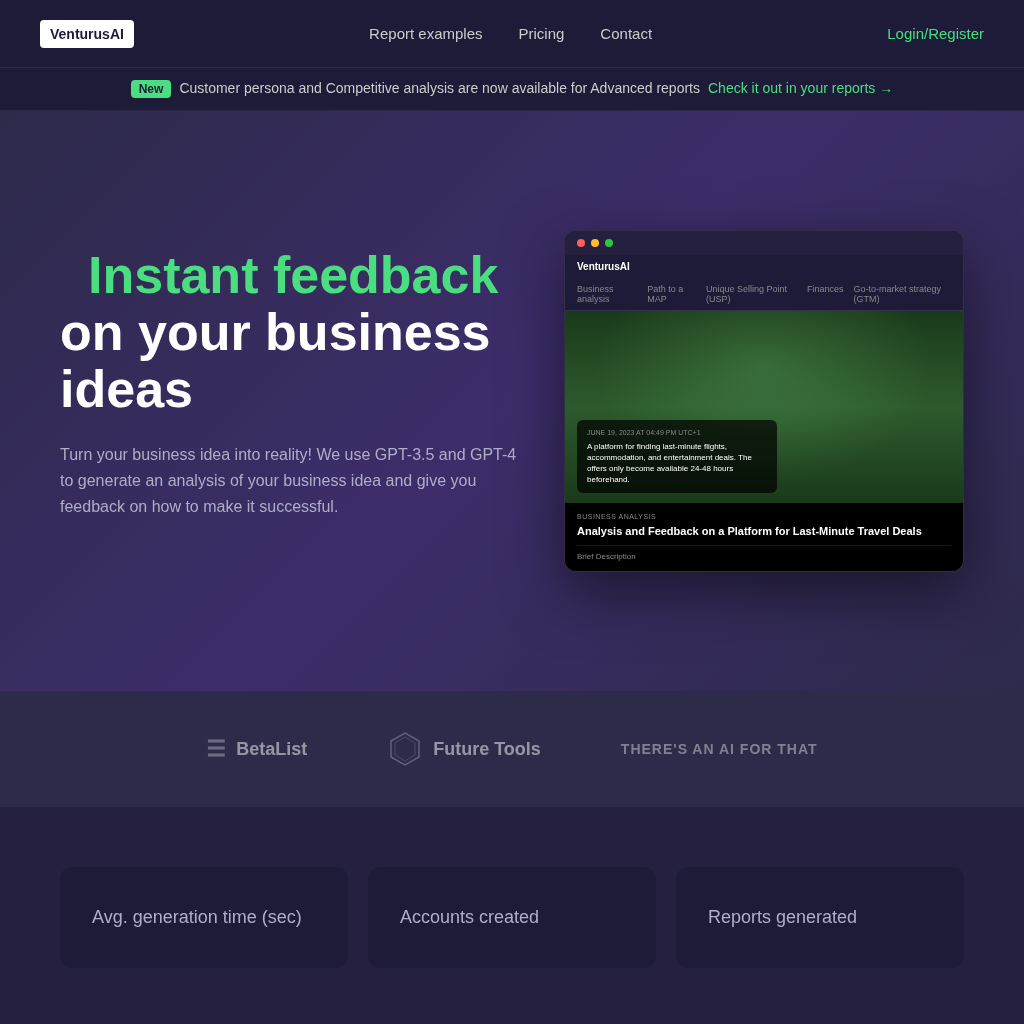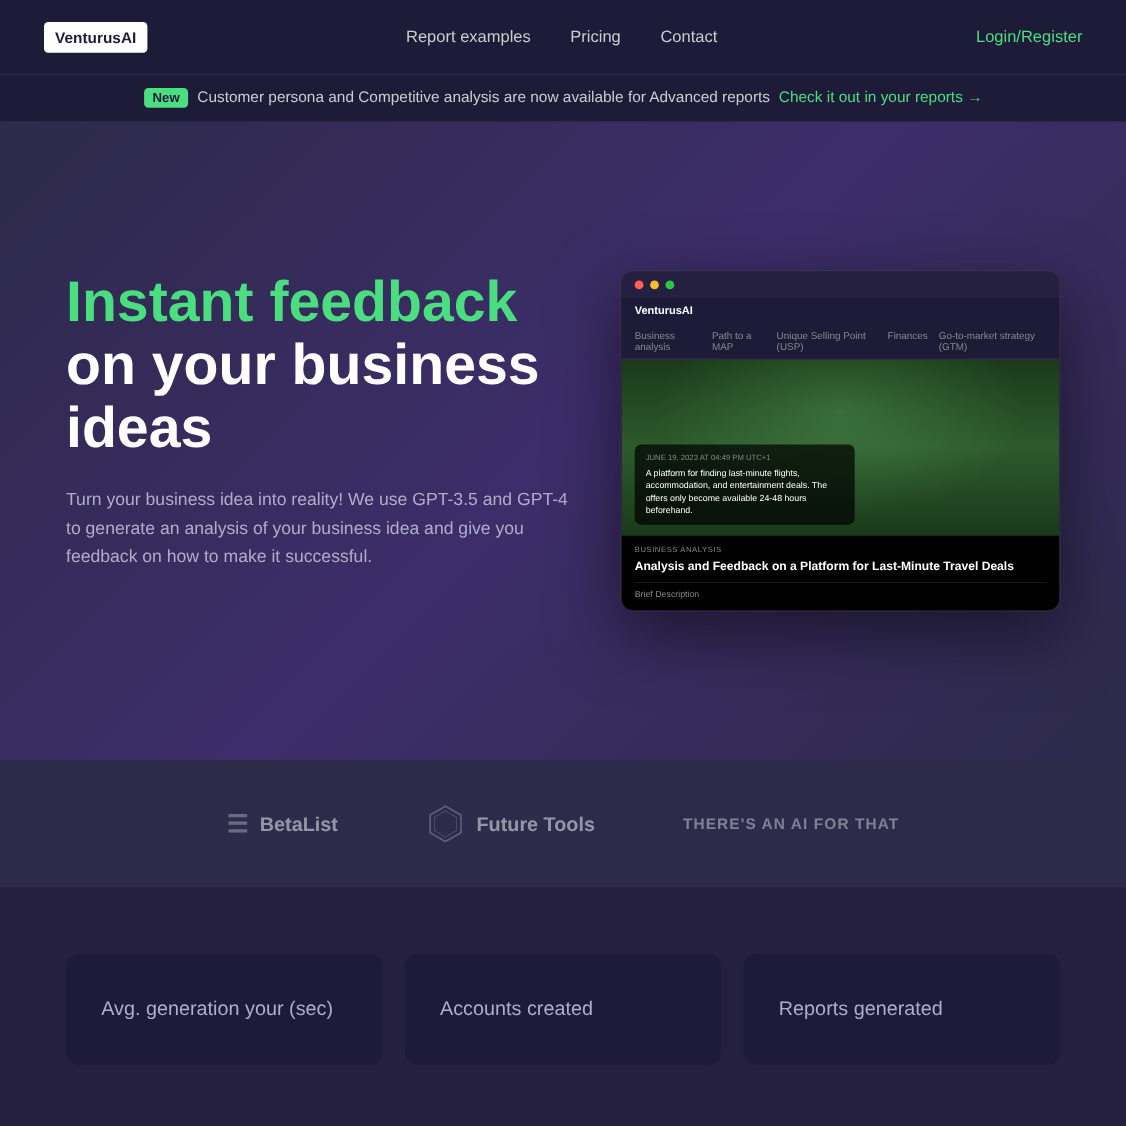--- a/index.html
+++ b/index.html
@@ -96,20 +96,21 @@
       max-width: 520px;
     }
     .hero-title {
       font-size: 52px;
       font-weight: 800;
       line-height: 1.1;
       margin-bottom: 24px;
     }
     .hero-title .green {
       color: #4ade80;
+      margin-left: 28px;
     }
     .hero-title .white {
       color: #fff;
     }
     .hero-description {
       font-size: 16px;
       line-height: 1.6;
       color: #b0adc8;
       margin-bottom: 36px;
       max-width: 480px;
@@ -179,21 +180,21 @@
     .screenshot-nav {
       background: #1e1b38;
       padding: 6px 12px;
       display: flex;
       gap: 10px;
       font-size: 9px;
       color: #888;
       border-bottom: 1px solid rgba(255,255,255,0.1);
     }
     .screenshot-img-area {
-      height: 160px;
+      height: 192px;
       background: linear-gradient(160deg, #2a4a2a 0%, #1e3a1e 30%, #3a5a3a 60%, #2a4a2a 100%);
       position: relative;
       overflow: hidden;
     }
     .screenshot-img-placeholder {
       width: 100%;
       height: 100%;
       background: 
         radial-gradient(ellipse at 50% 30%, rgba(100,180,100,0.3) 0%, transparent 60%),
         linear-gradient(180deg, #1a3a1a 0%, #2d5a2d 50%, #1a3a1a 100%);
@@ -366,21 +367,21 @@
     </svg>
     <span>Future Tools</span>
   </div>
   <div class="logo-item">
     <span class="logo-text-only">THERE'S AN AI FOR THAT</span>
   </div>
 </section>
 
 <section class="stats-section">
   <div class="stat-card">
-    <span class="stat-label">Avg. generation your (sec)</span>
+    <span class="stat-label">Avg. generation time (sec)</span>
   </div>
   <div class="stat-card">
     <span class="stat-label">Accounts created</span>
   </div>
   <div class="stat-card">
     <span class="stat-label">Reports generated</span>
   </div>
 </section>
 
 </body></html>

